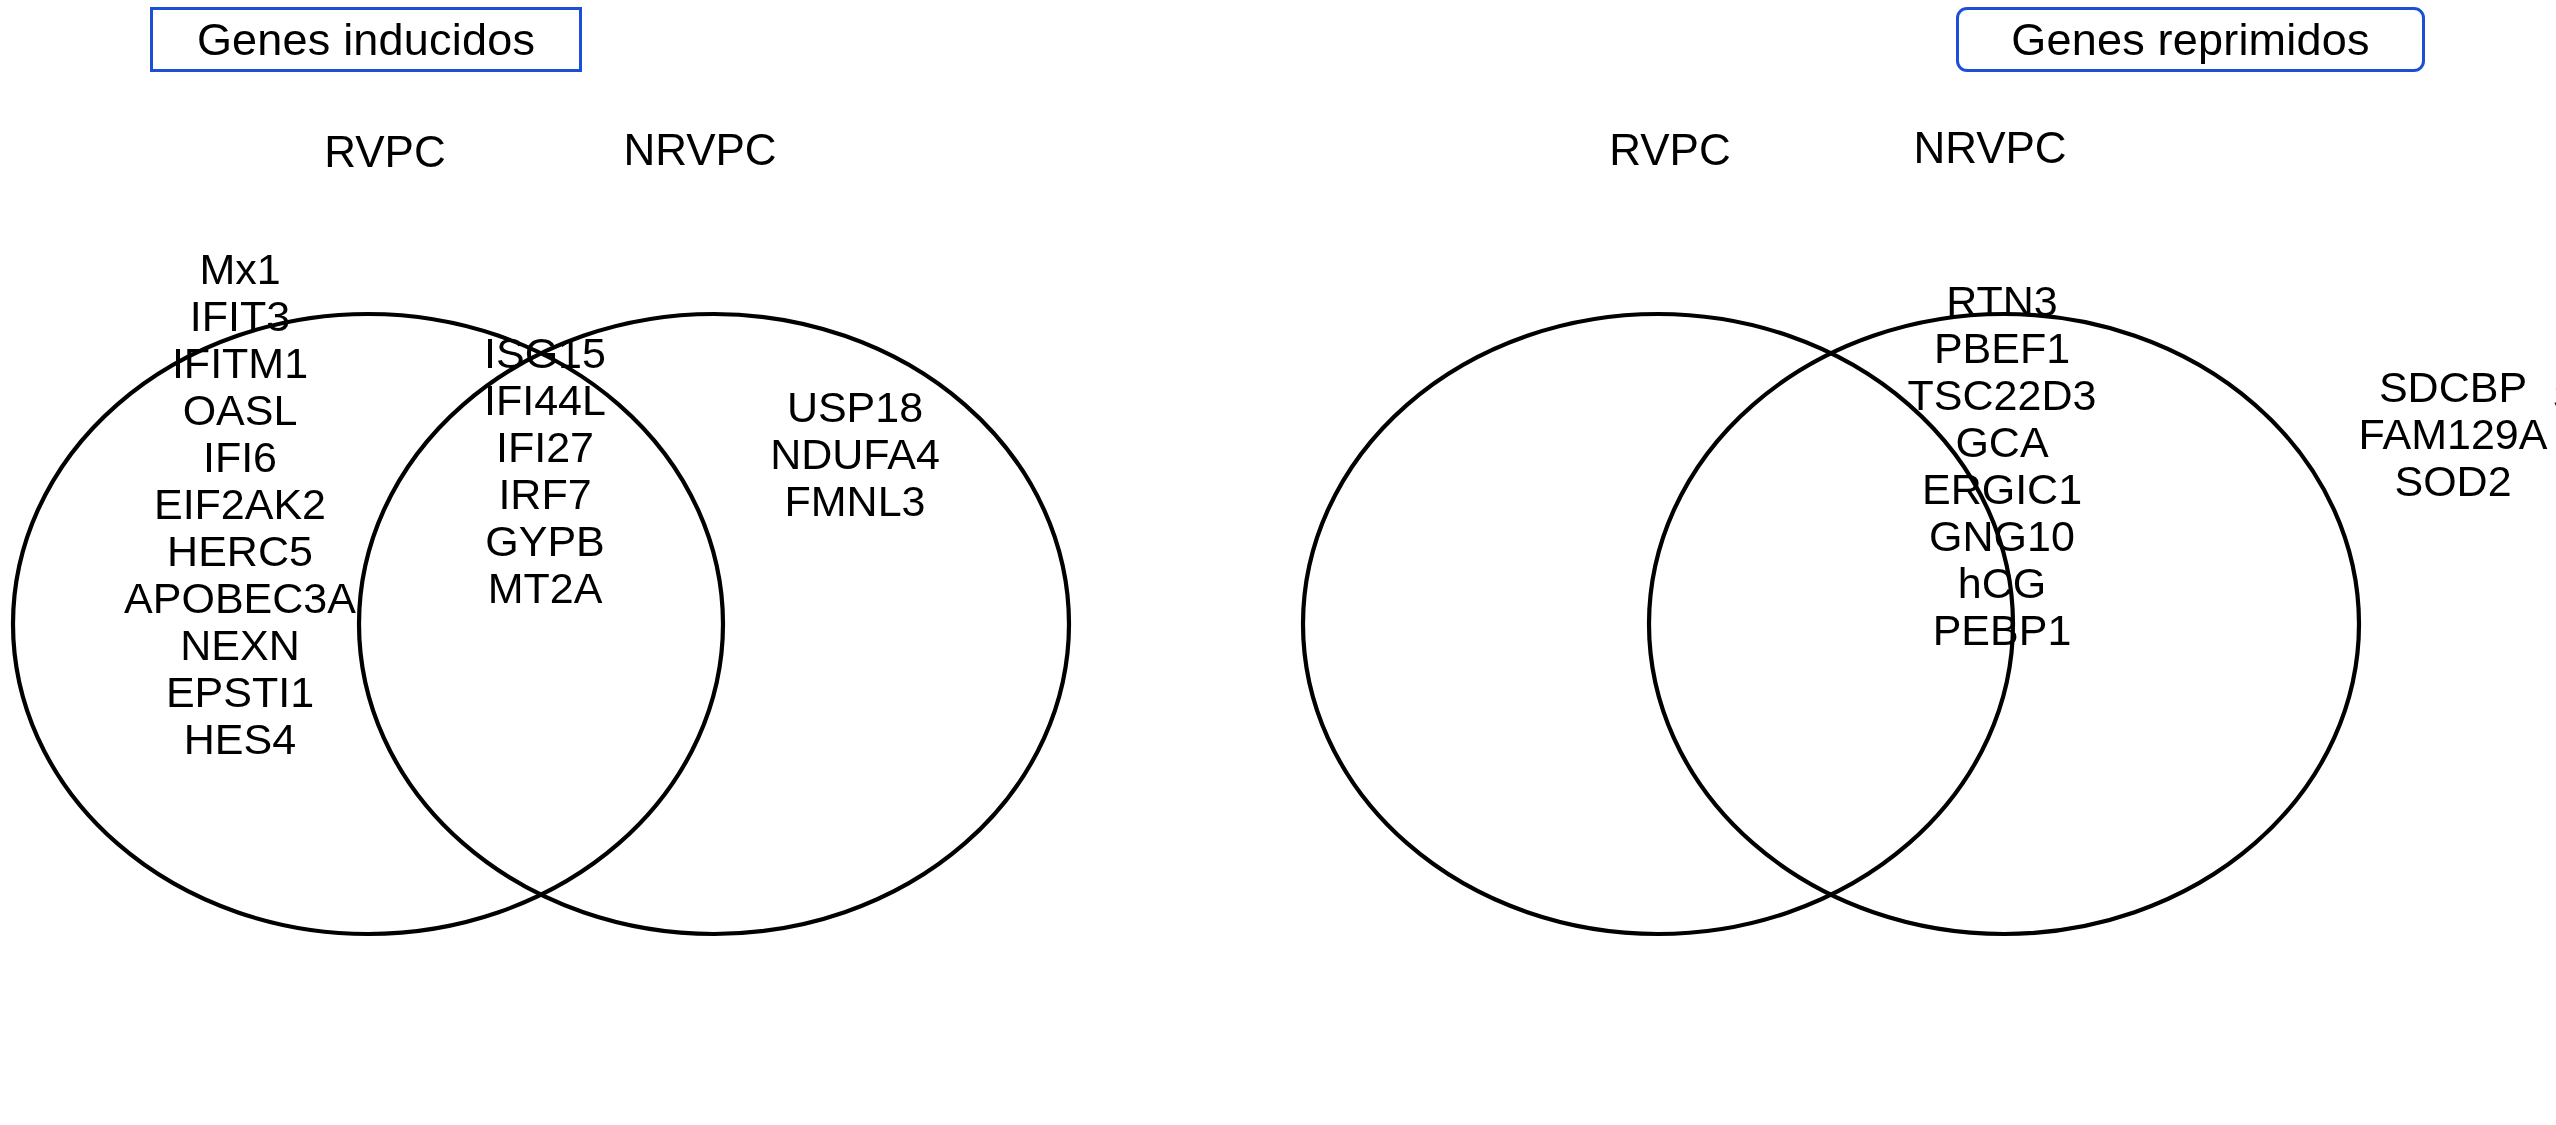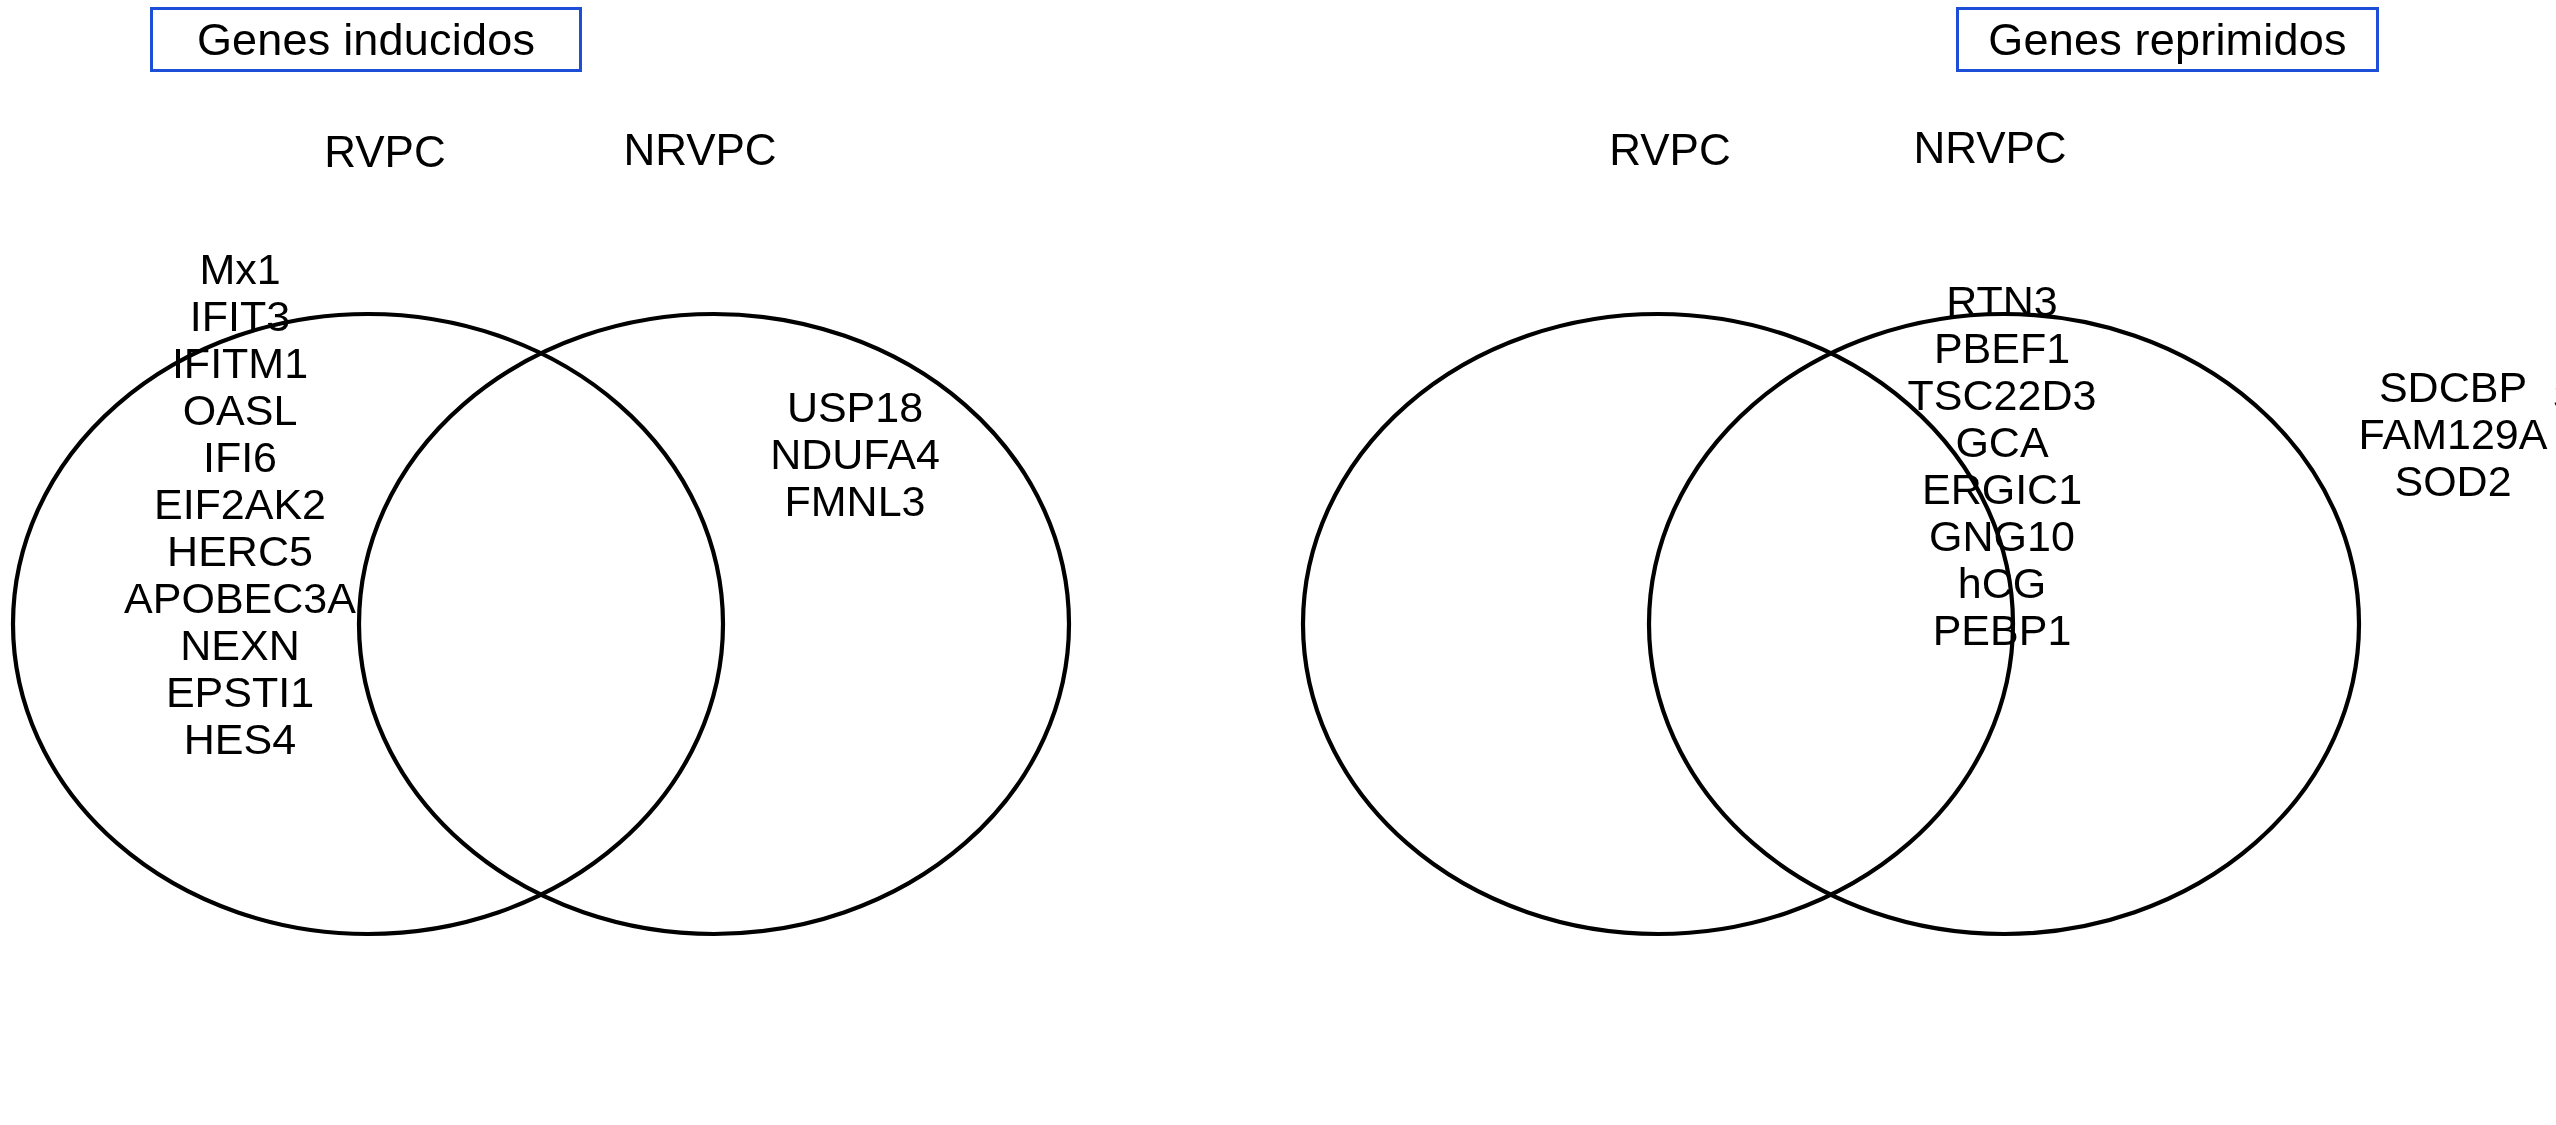--- a/index.html
+++ b/index.html
@@ -34,21 +34,21 @@
   .title-box {
     position: absolute;
     box-sizing: border-box;
     border: 3px solid #1d4ed8;
     background: #ffffff;
     display: flex;
     align-items: center;
     justify-content: center;
   }
   .title-box-left  { left: 150px; top: 7px;  width: 432px; height: 65px; }
-  .title-box-right { left: 678px; top: 7px;  width: 423px; height: 65px; }
+  .title-box-right { left: 678px; top: 7px;  width: 469px; height: 65px; border-radius: 11px; }
   .title-text {
     font-size: 45px;
     line-height: 1;
     letter-spacing: 0.2px;
     white-space: nowrap;
   }
 
   
   .venn-svg {
     position: absolute;
@@ -110,20 +110,28 @@
         <span class="gene-item">IFITM1</span>
         <span class="gene-item">OASL</span>
         <span class="gene-item">IFI6</span>
         <span class="gene-item">EIF2AK2</span>
         <span class="gene-item">HERC5</span>
         <span class="gene-item">APOBEC3A</span>
         <span class="gene-item">NEXN</span>
         <span class="gene-item">EPSTI1</span>
         <span class="gene-item">HES4</span>
       </div>
+    <div class="gene-list" id="p0-mid" style="left:545px; top:330px;">
+        <span class="gene-item">ISG15</span>
+        <span class="gene-item">IFI44L</span>
+        <span class="gene-item">IFI27</span>
+        <span class="gene-item">IRF7</span>
+        <span class="gene-item">GYPB</span>
+        <span class="gene-item">MT2A</span>
+      </div>
     <div class="gene-list" id="p0-right" style="left:855px; top:384px;">
         <span class="gene-item">USP18</span>
         <span class="gene-item">NDUFA4</span>
         <span class="gene-item">FMNL3</span>
       </div>
   </div>
 
   <div class="panel panel-right">
 
     <div class="title-box title-box-right">

